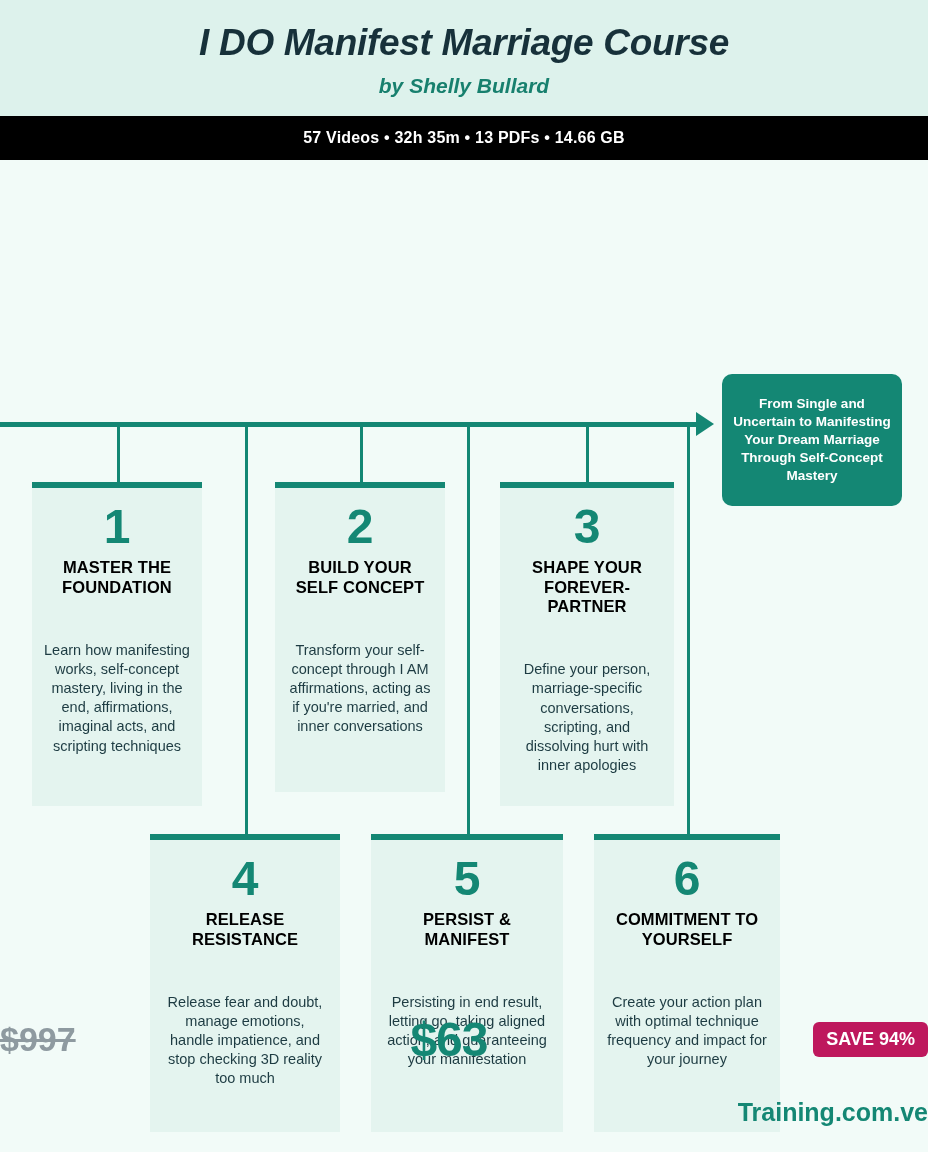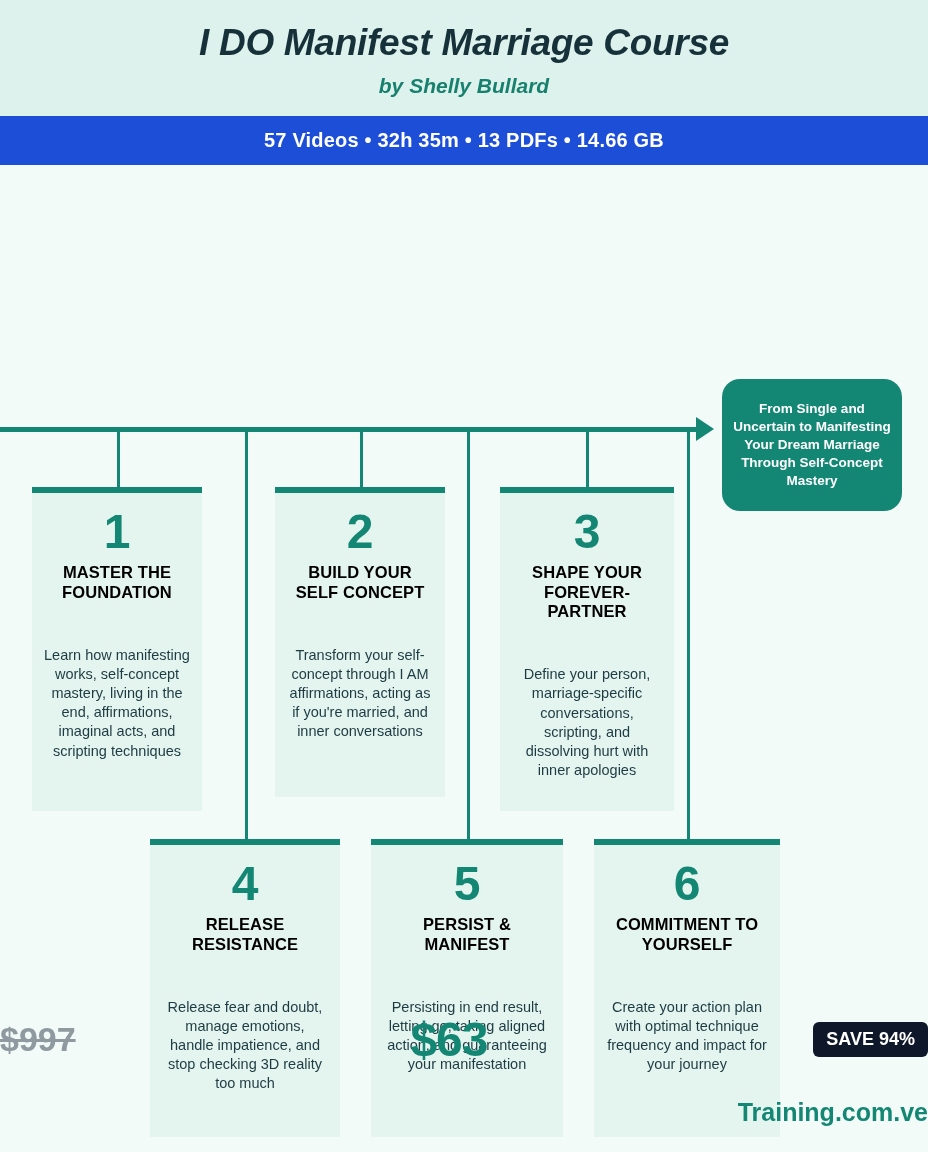--- a/index.html
+++ b/index.html
@@ -28,24 +28,24 @@
     letter-spacing: -0.3px;
   }
   .header .byline {
     margin-top: 10px;
     font-size: 21px;
     font-weight: bold;
     color: #17806e;
   }
 
   .statsbar {
-    background: #1d4ed8;
+    background: #000000;
     color: #ffffff;
     text-align: center;
-    font-size: 20px;
+    font-size: 16px;
     font-weight: bold;
     padding: 13px 10px;
     letter-spacing: 0.2px;
   }
 
   
   .diagram {
     position: relative;
     height: 820px;
     background: #f2fbf8;
@@ -78,21 +78,21 @@
   }
 
   
   .callout {
     position: absolute;
     left: 722px;
     top: 214px;
     width: 180px;
     height: 132px;
     background: #148774;
-    border-radius: 18px;
+    border-radius: 10px;
     color: #ffffff;
     font-size: 13.5px;
     font-weight: bold;
     line-height: 1.33;
     text-align: center;
     padding: 14px 10px;
     display: flex;
     align-items: center;
     justify-content: center;
   }
@@ -154,21 +154,21 @@
     text-decoration: line-through;
   }
   .new-price {
     font-size: 48px;
     font-weight: bold;
     color: #148774;
     letter-spacing: -1px;
     margin-left: 9px;
   }
   .save-badge {
-    background: #0f172a;
+    background: #be185d;
     color: #ffffff;
     font-size: 18px;
     font-weight: bold;
     padding: 7px 13px;
     border-radius: 6px;
   }
   .site {
     position: absolute;
     left: 0;
     top: 1098px;

